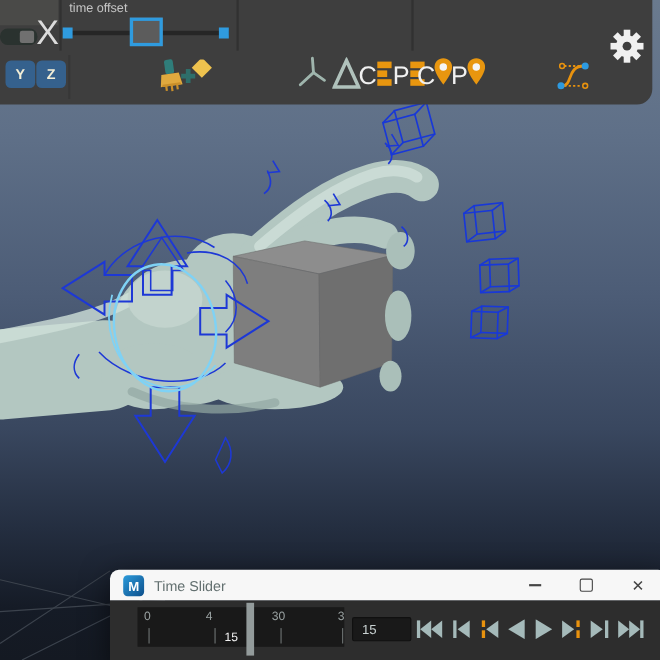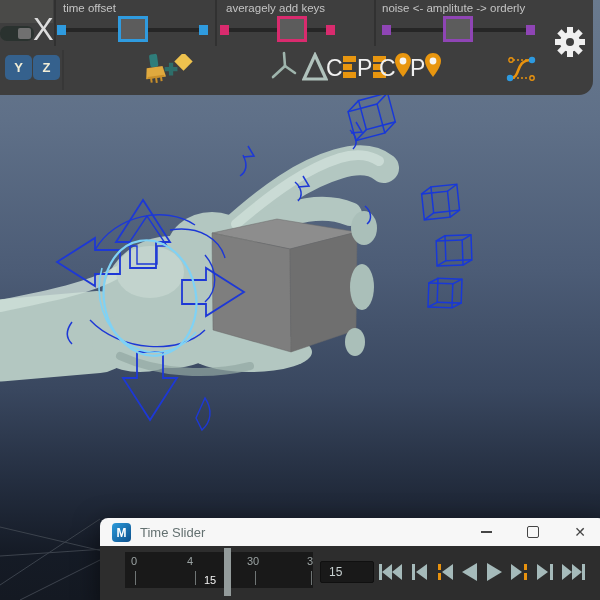--- a/index.html
+++ b/index.html
@@ -184,34 +184,20 @@
   <span id="axis-x" class="abs">X</span>
   <button id="btn-y" class="axis-btn">Y</button>
   <button id="btn-z" class="axis-btn">Z</button>
   <div id="dv1" class="tb-divider"></div>
   <div id="dv2" class="tb-divider"></div>
   <div id="dv3" class="tb-divider"></div>
   <div id="dv4" class="tb-divider"></div>
 
   <div id="sg1" class="slider-group">
     <span class="sl-label">time offset</span>
-    <div class="sl-track"></div>
-    <div class="sl-handle l"></div>
-    <div class="sl-handle r"></div>
-    <div class="sl-box"></div>
-  </div>
-  <div id="sg2" class="slider-group">
-    <span class="sl-label">averagely add keys</span>
-    <div class="sl-track"></div>
-    <div class="sl-handle l"></div>
-    <div class="sl-handle r"></div>
-    <div class="sl-box"></div>
-  </div>
-  <div id="sg3" class="slider-group">
-    <span class="sl-label">noise &lt;- amplitute -&gt; orderly</span>
     <div class="sl-track"></div>
     <div class="sl-handle l"></div>
     <div class="sl-handle r"></div>
     <div class="sl-box"></div>
   </div>
 
   <svg class="tb-icon" style="left:141px;top:52px" width="28" height="36" viewBox="0 0 28 36">
     <g transform="rotate(-8 14 18)">
       <rect x="10" y="2" width="8" height="13" rx="2" fill="#2f7d7a"></rect>
       <path d="M6,15 L22,15 L24,26 L4,26 Z" fill="#e0a93e"></path>

